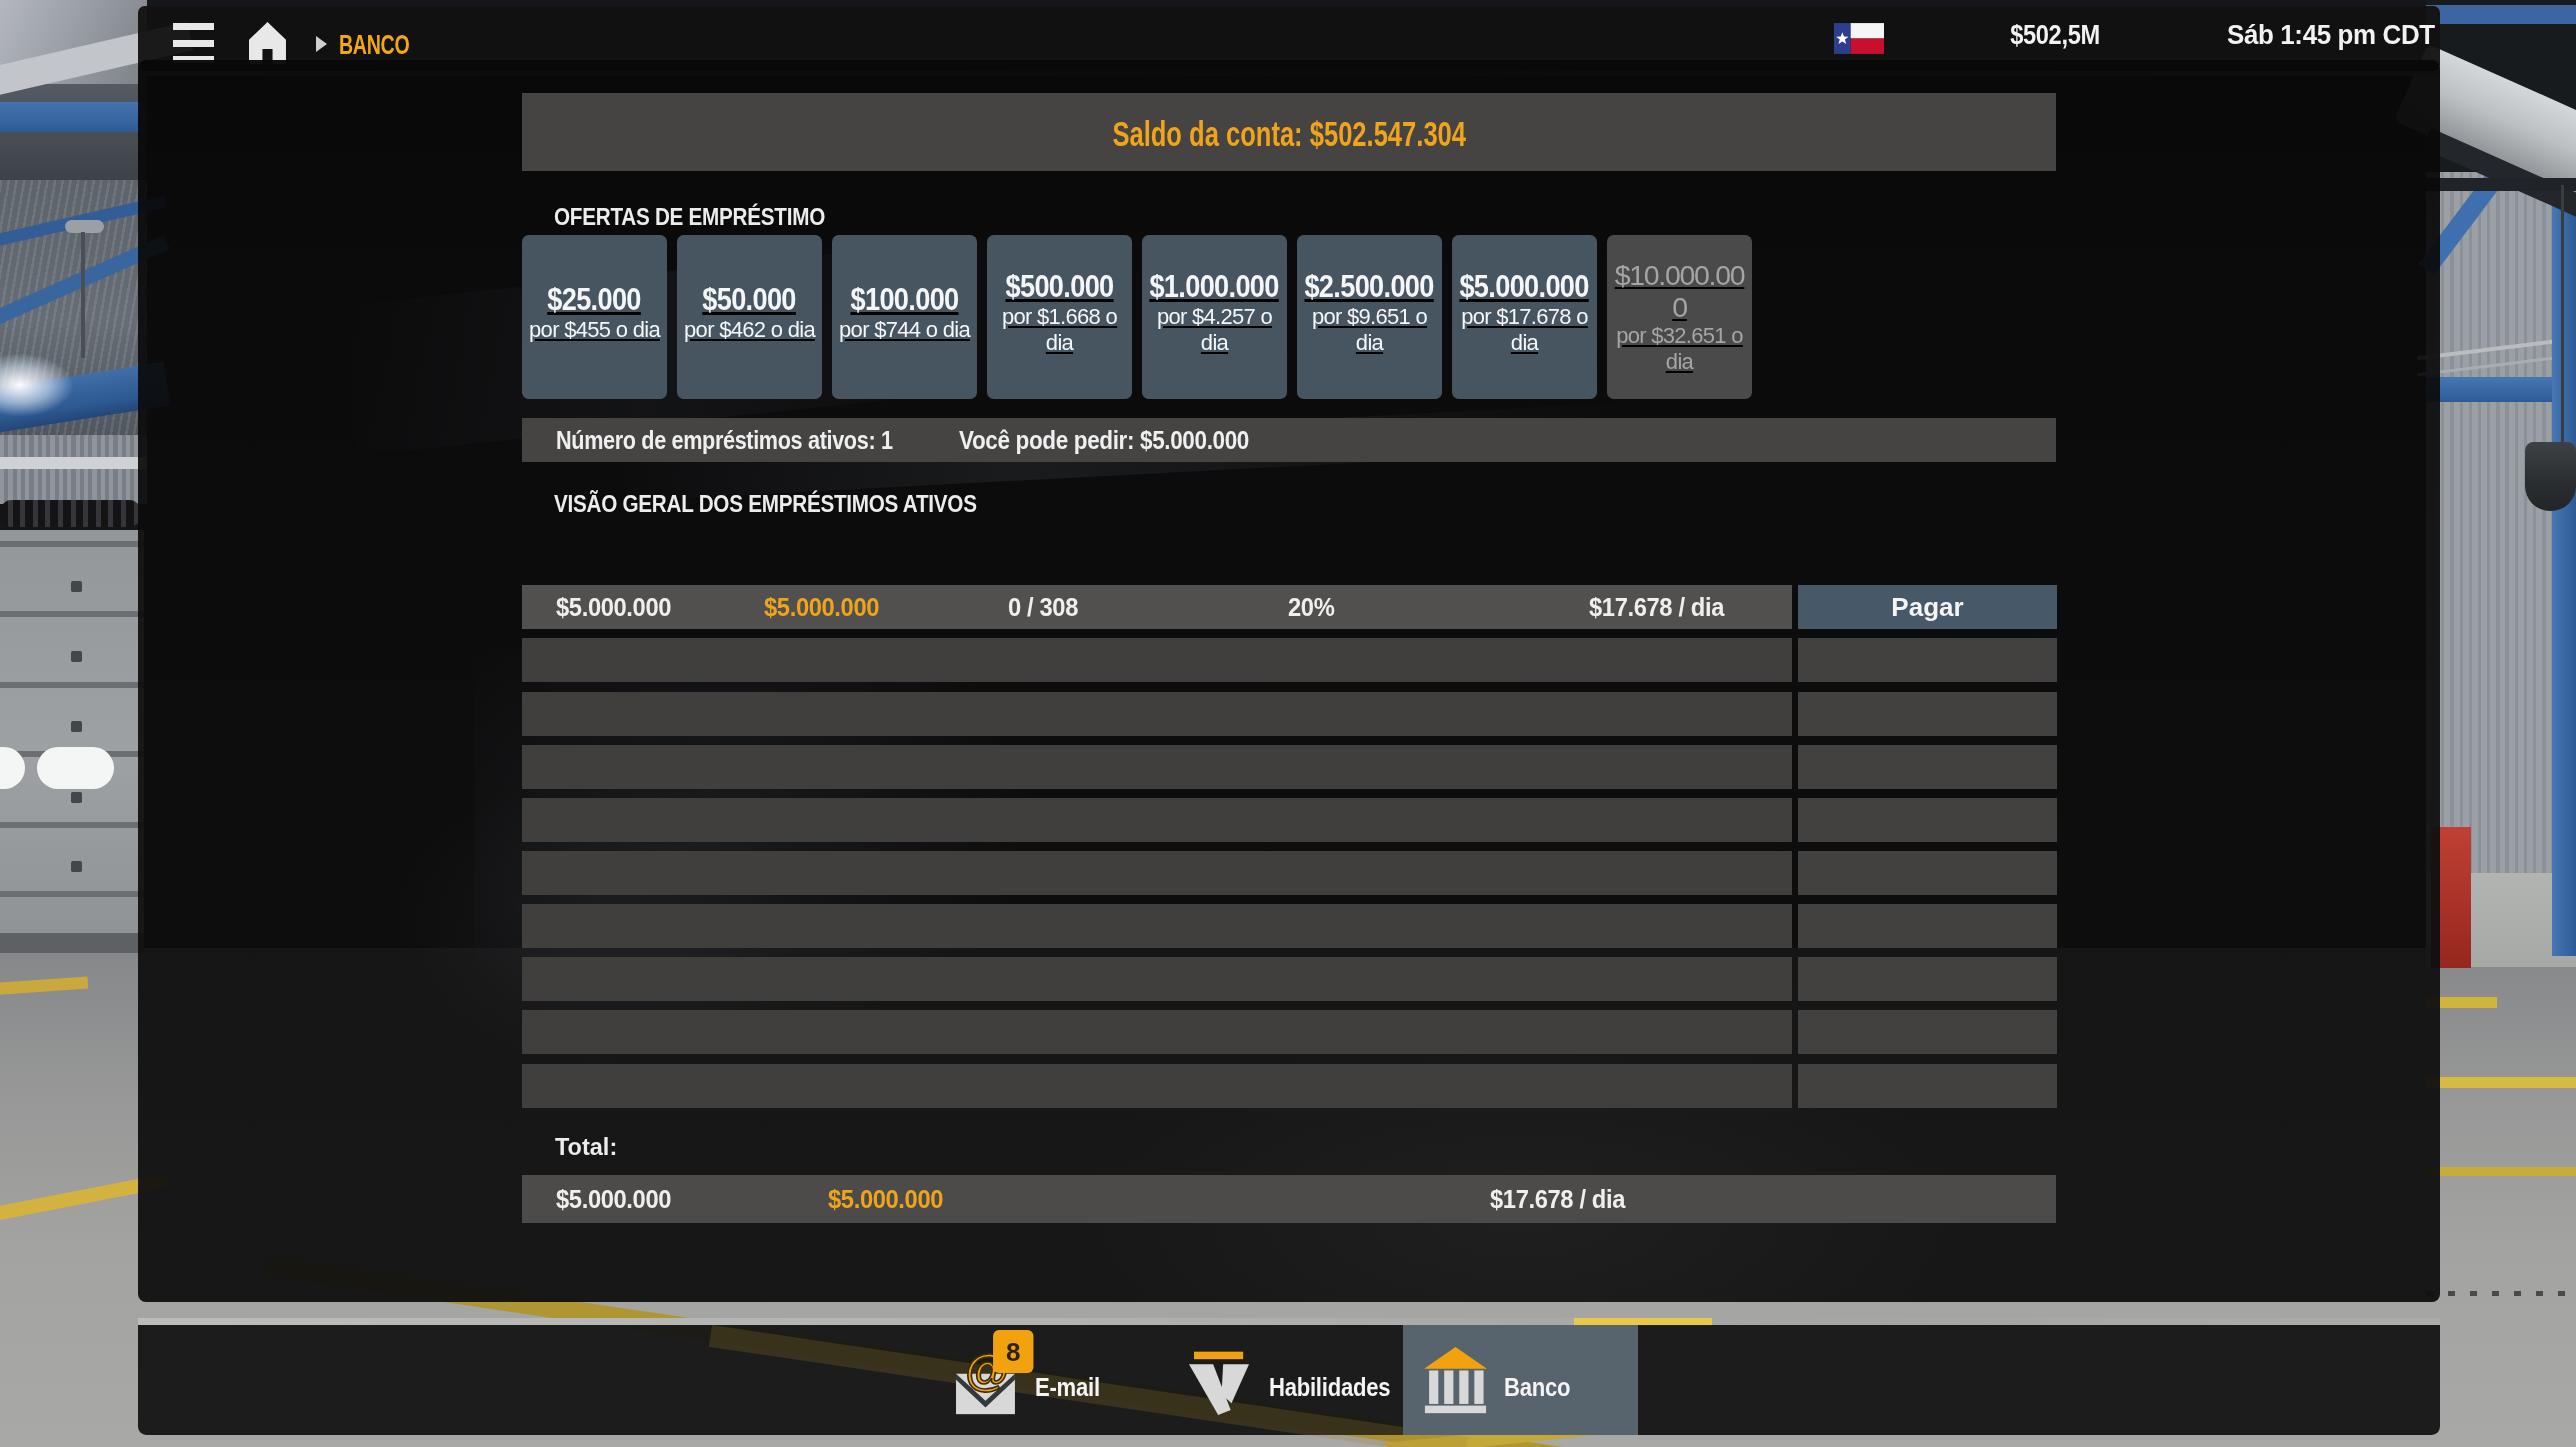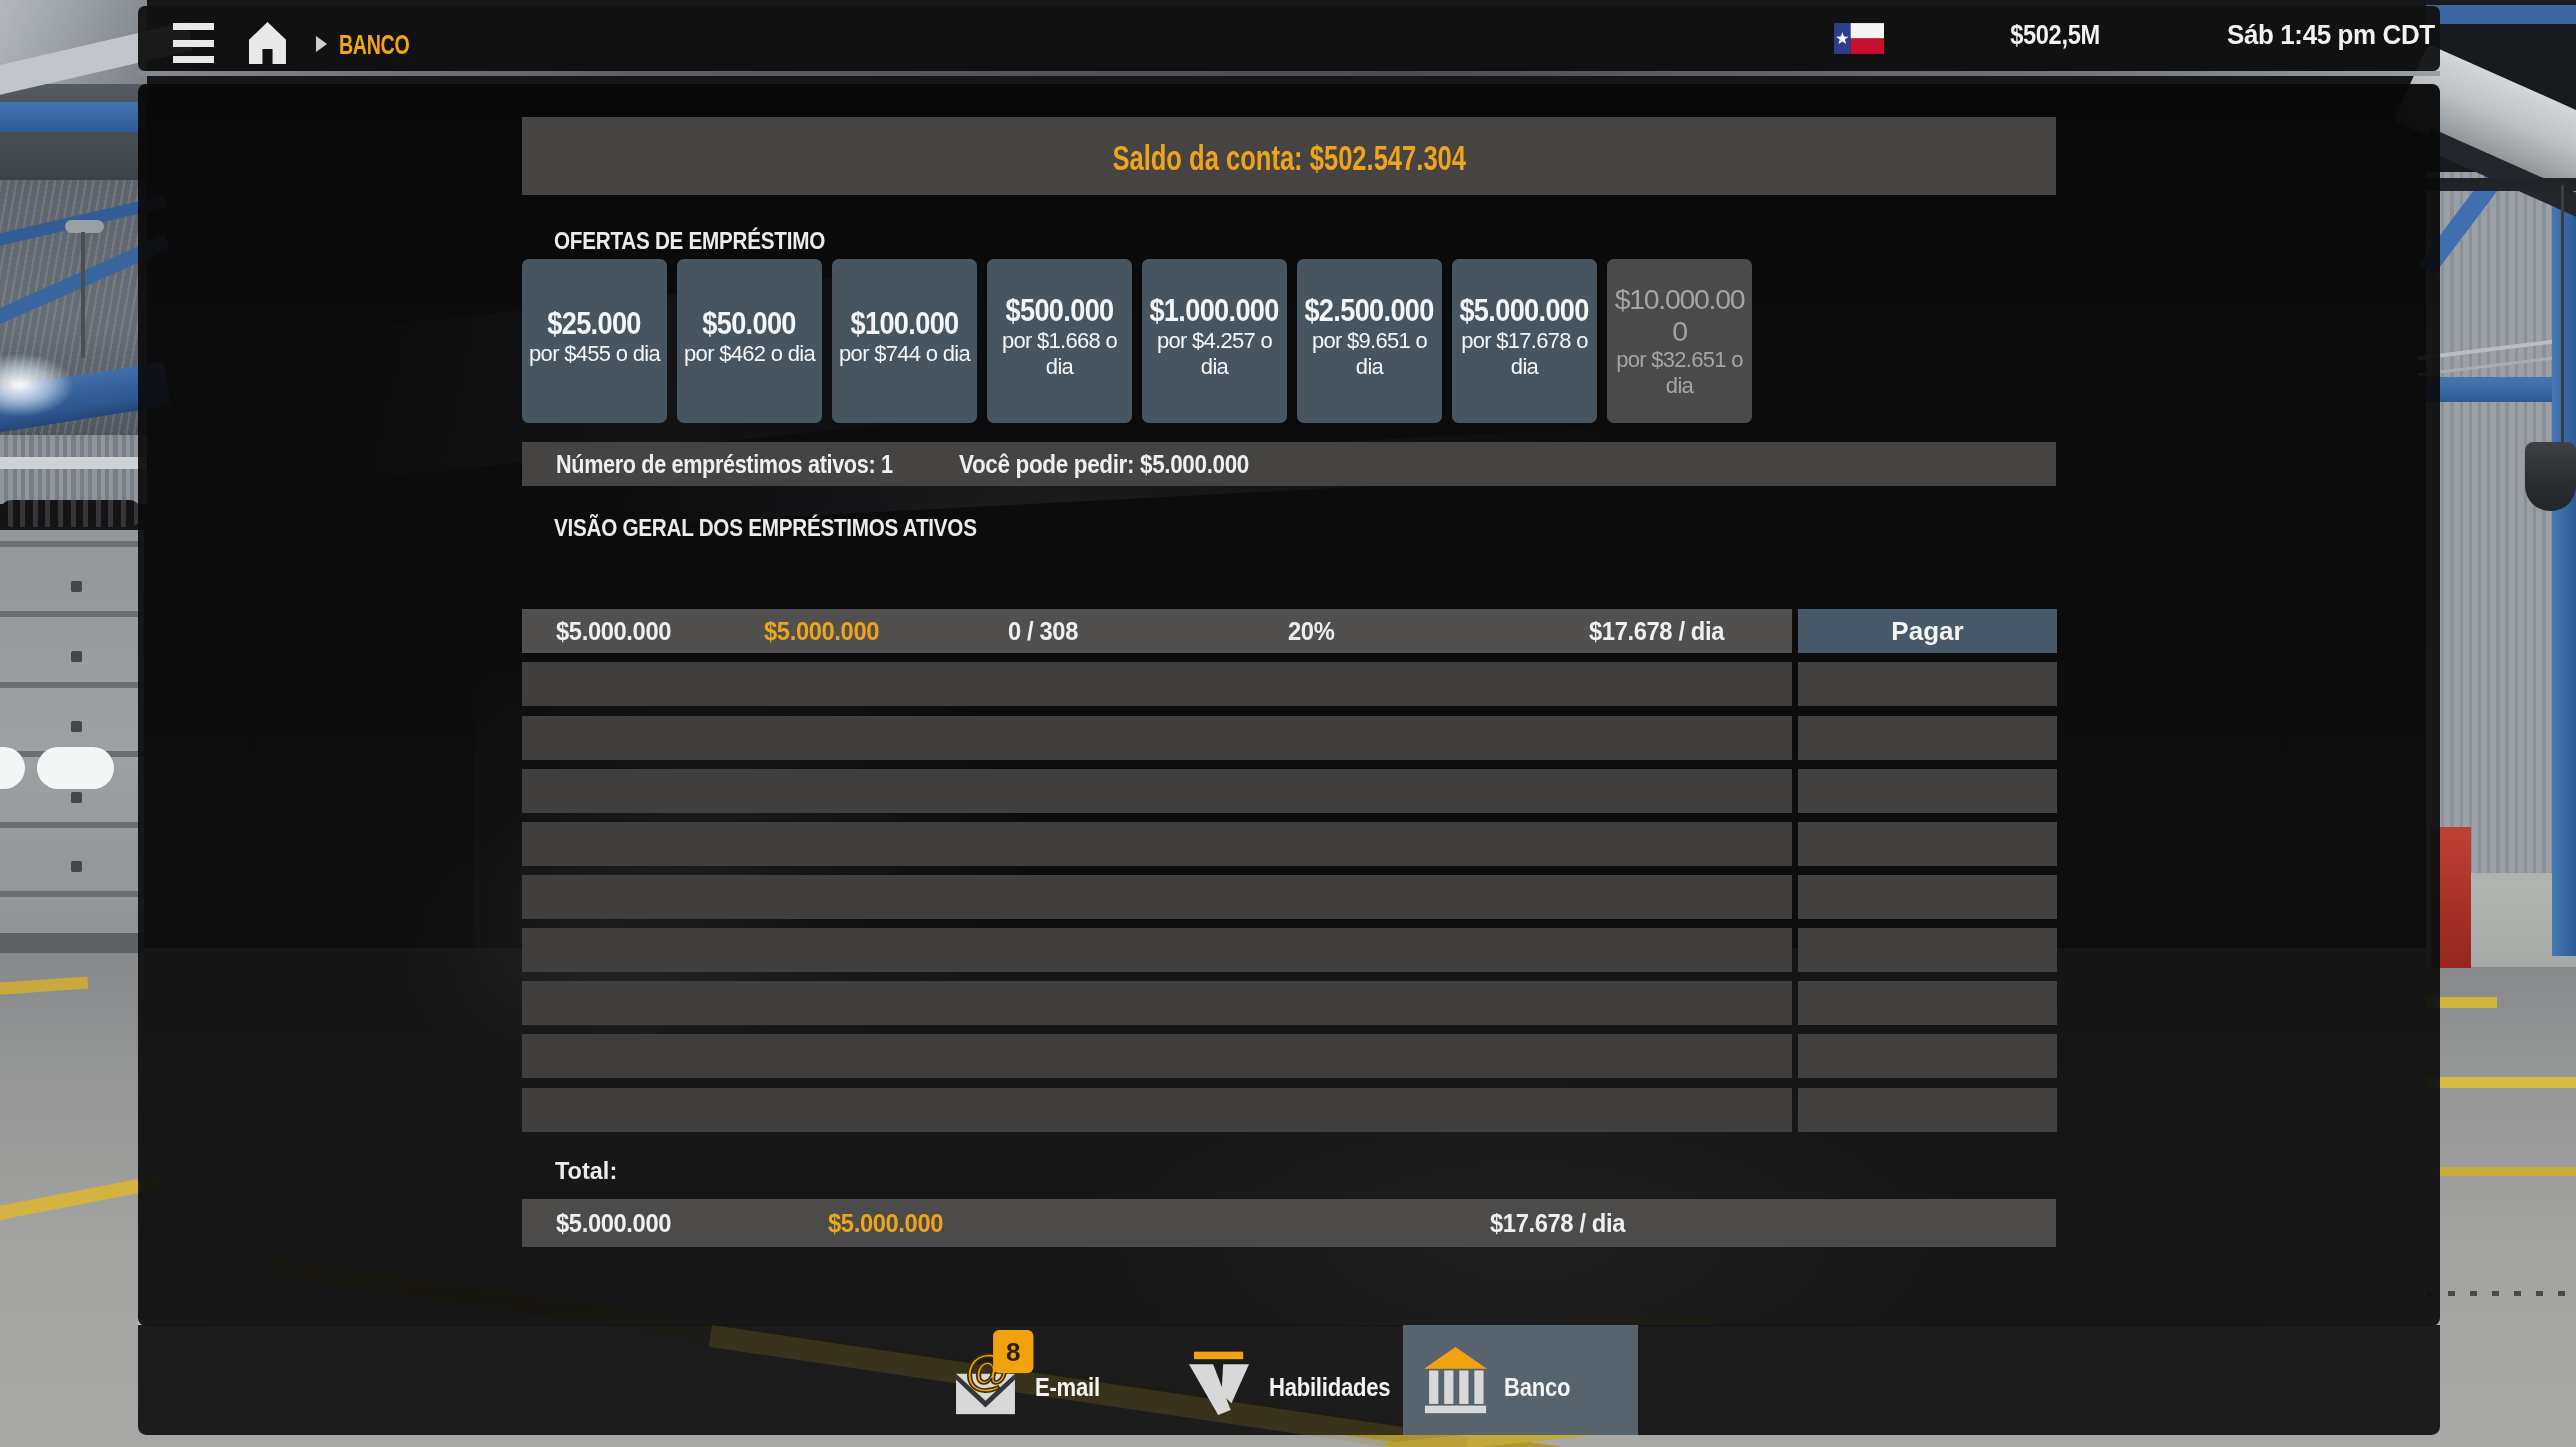--- a/index.html
+++ b/index.html
@@ -74,36 +74,36 @@
 .burger { left:35px; top:17.6px; width:41px; height:39px; }
 .burger i { position:absolute; left:0; width:41px; height:6.7px; background:#e8e8e8; }
 .home { left:111px; top:16px; width:37px; height:42px; }
 .crumb-arrow { left:178px; top:30px; width:0; height:0; border-left:11px solid #cfcfcf; border-top:8.4px solid transparent; border-bottom:8.4px solid transparent; }
 .banco-crumb { left:201px; top:23.5px; font-size:28px; font-weight:bold; color:#f3a712; letter-spacing:-0.4px; transform:scaleX(.7); transform-origin:left center; white-space:nowrap; }
 .flag { left:1696px; top:17.6px; width:50px; height:31px; }
 .money { white-space:nowrap; left:1850px; top:11.8px; width:134px; text-align:center; font-size:28.5px; font-weight:bold; color:#f2f2f2; letter-spacing:-0.4px; transform:scaleX(.83); }
 .clock { white-space:nowrap; left:2089px; top:11.8px; font-size:28.5px; font-weight:bold; color:#f2f2f2; letter-spacing:-0.4px; transform:scaleX(.91); transform-origin:left center; }
 
 
-#panel { left:138px; top:84px; width:2302px; height:1242px; border-radius:8px; overflow:hidden;
+#panel { left:138px; top:60px; width:2302px; height:1242px; border-radius:8px; overflow:hidden;
   background:linear-gradient(180deg, rgba(8,8,9,.96) 0%, rgba(10,10,11,.93) 18%, rgba(12,12,13,.92) 55%, rgba(14,14,14,.94) 100%); }
 .truck-hint1 { left:462px; top:369px; width:1049px; height:46px; background:linear-gradient(90deg, rgba(100,105,112,0) 0%, rgba(100,105,112,.17) 40%, rgba(100,105,112,0) 100%); transform:rotate(-3deg); }
 .truck-hint2 { left:336px; top:588px; width:588px; height:420px; background:radial-gradient(ellipse at 40% 40%, rgba(70,72,76,.22), rgba(0,0,0,0) 65%); }
 .truck-hint4 { left:210px; top:210px; width:671px; height:151px; background:linear-gradient(100deg, rgba(90,95,100,0) 0%, rgba(90,95,100,.10) 45%, rgba(90,95,100,0) 100%); transform:rotate(-6deg); }
 .truck-hint5 { left:252px; top:713px; width:420px; height:294px; background:radial-gradient(ellipse at 50% 50%, rgba(80,84,90,.14), rgba(0,0,0,0) 70%); }
 .truck-hint3 { left:923px; top:965px; width:923px; height:319px; background:radial-gradient(ellipse at 50% 60%, rgba(80,80,82,.15), rgba(0,0,0,0) 70%); }
 
 .saldo { left:384px; top:33px; width:1534px; height:78px; background:#454442;
   display:flex; align-items:center; justify-content:center;
   color:#f0a41c; font-size:35px; font-weight:bold; padding-top:3.4px; }
 .h1 { color:#ececec; font-size:23.5px; font-weight:bold; letter-spacing:-0.3px; transform:scaleX(.88); transform-origin:left center; white-space:nowrap; }
 #h-ofertas { left:416px; top:144px; }
 #h-visao { left:416px; top:431px; }
 
-#offers { left:384px; top:175px; width:1544px; height:164px; display:flex; }
+#offers { left:384px; top:175px; width:1544px; height:164px; display:flex;text-decoration:underline; }
 .offer { width:145px; height:164px; margin-right:10px; border-radius:6.7px; background:#475561;
   display:flex; flex-direction:column; align-items:center; justify-content:center;
   color:#f4f6f7; text-align:center; padding-bottom:8.4px; }
 .offer .amt { font-size:32px; font-weight:bold; letter-spacing:-0.8px; line-height:35px; transform:scaleX(.85); }
 .offer .per { font-size:22px; letter-spacing:-0.7px; line-height:26px; }
 .offer.nw .per { white-space:nowrap; }
 .offer.dis { background:#4a4a4a; color:#a5a5a5; padding-bottom:0; }
 .offer.dis .amt { font-weight:normal; width:144px; word-break:break-all; font-size:28.5px; line-height:32px; transform:none; letter-spacing:-1.3px; }
 .offer.dis .per { width:133px; }
 

